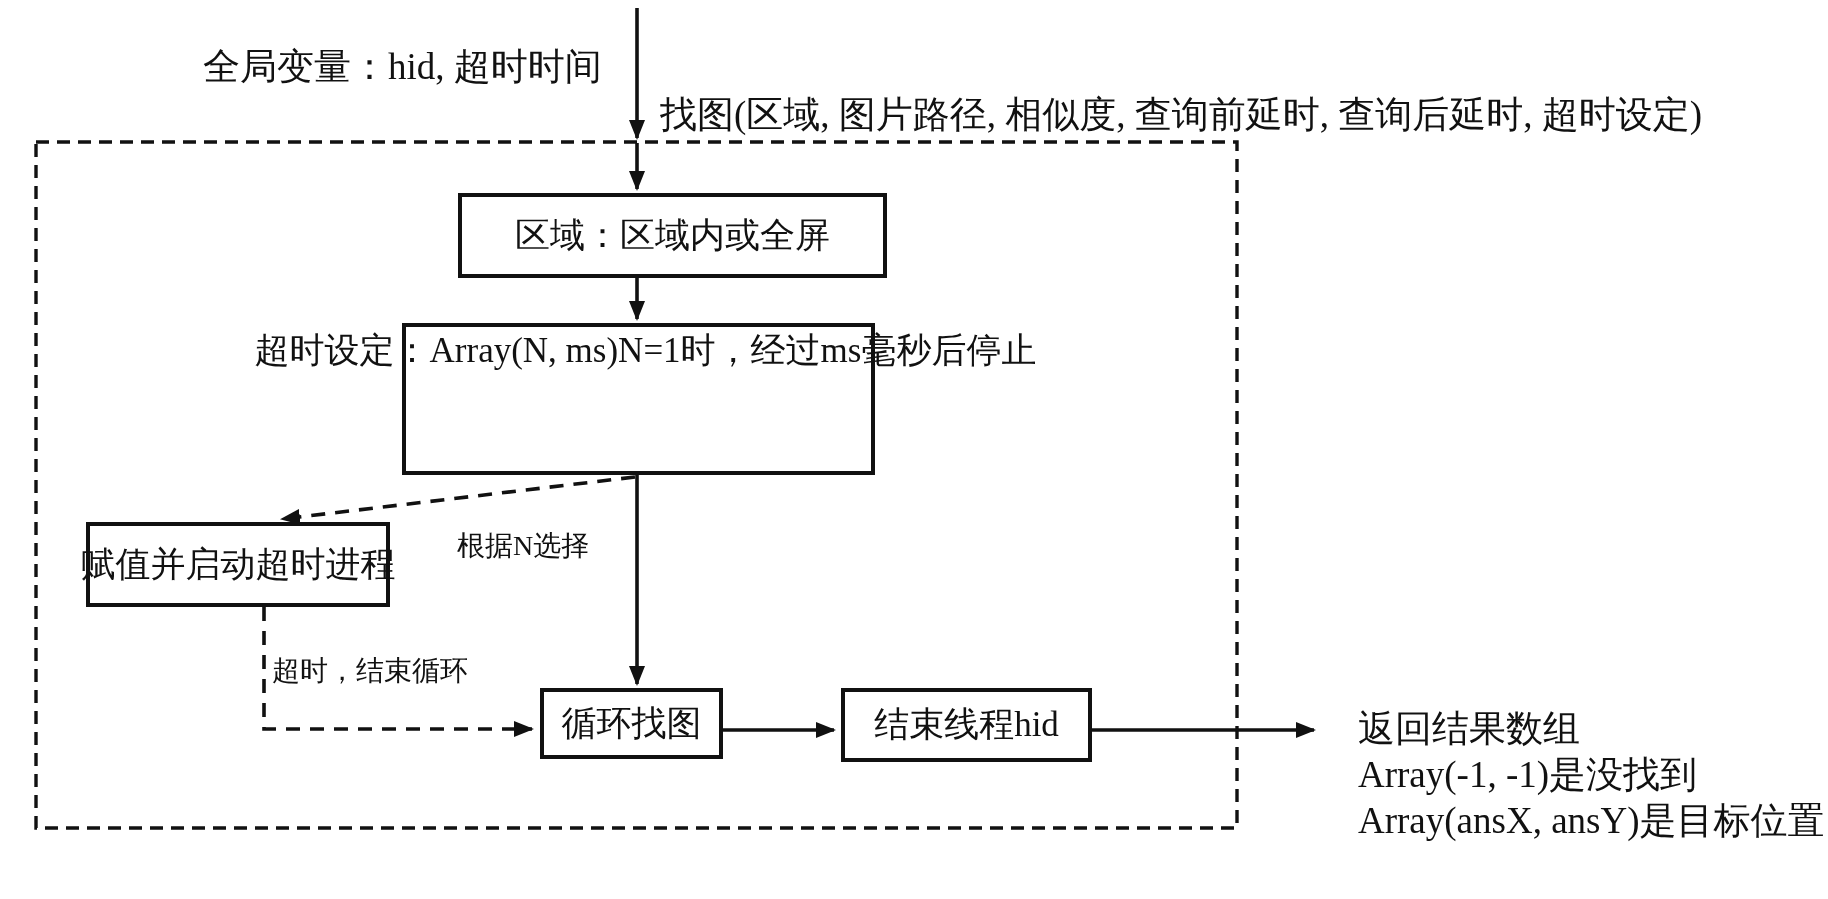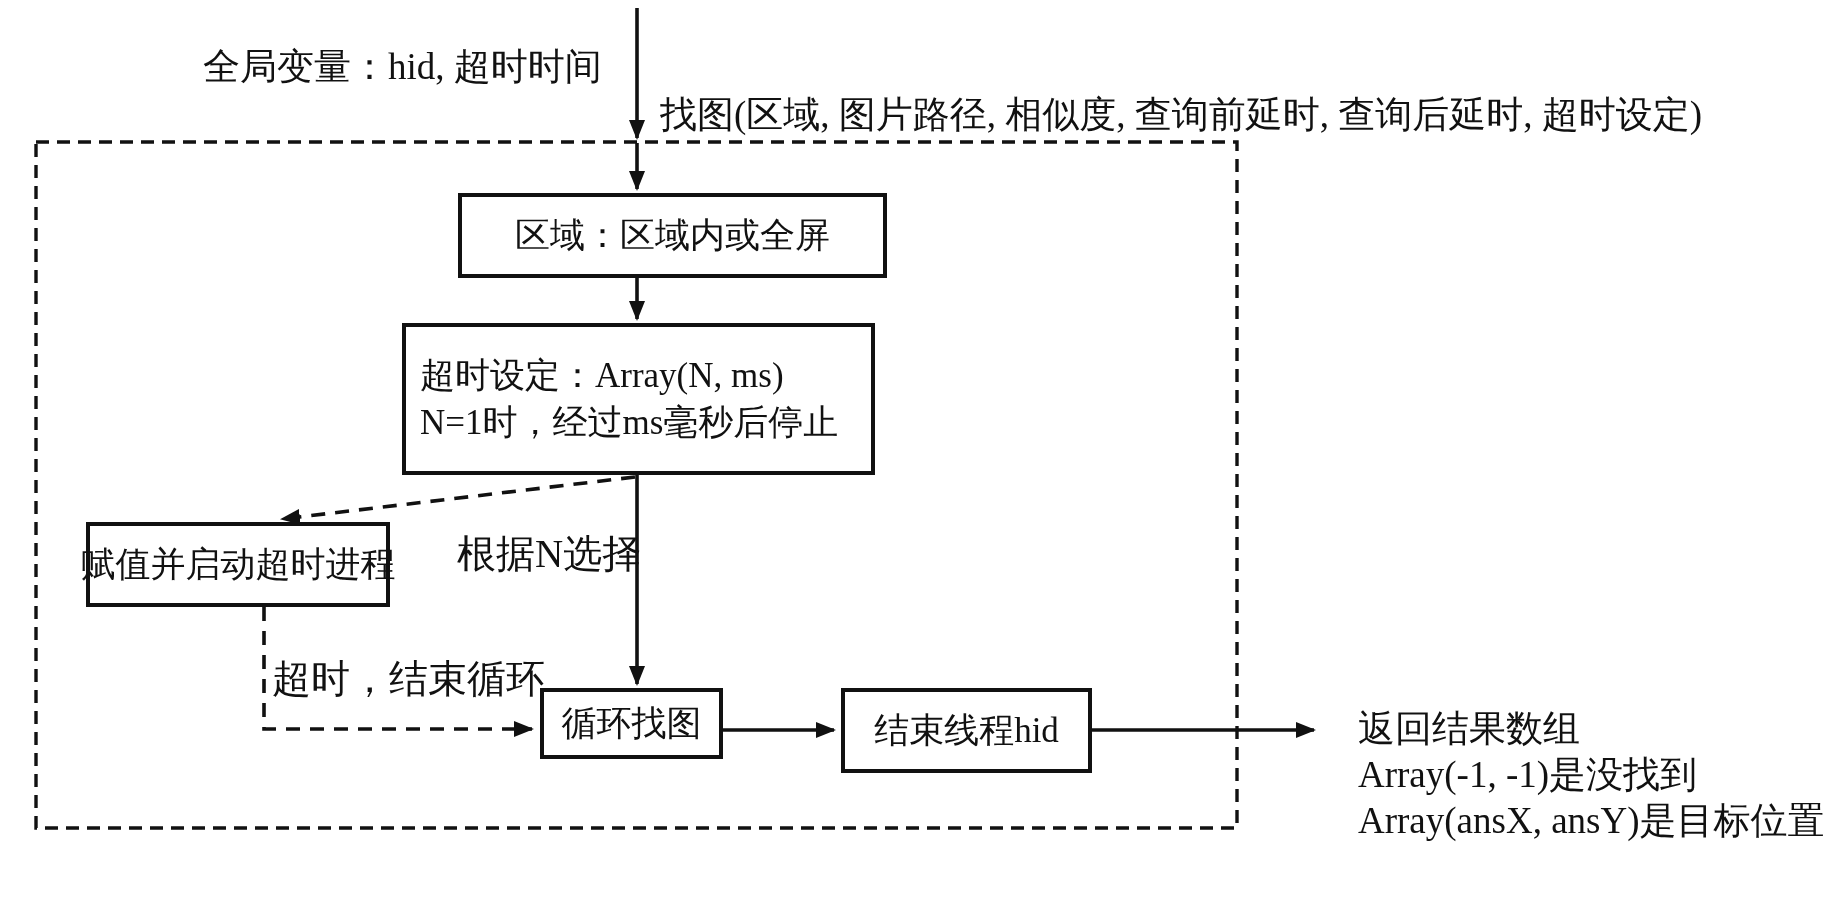--- a/index.html
+++ b/index.html
@@ -23,29 +23,29 @@
     border: 4px solid #111111;
     background: #ffffff;
     display: flex;
     align-items: center;
     justify-content: center;
     font-size: 35px;
     line-height: 1.3;
     white-space: nowrap;
   }
   .node.multiline {
-    flex-direction: column;
+    flex-direction: row;
     align-items: flex-start;
     justify-content: center;
     padding-left: 14px;
   }
   .node.multiline span { display: block; line-height: 47px; }
   .flabel {
     position: absolute;
-    font-size: 39px;
+    font-size: 28px;
     white-space: nowrap;
   }
   .toplabel {
     position: absolute;
     font-size: 37px;
     white-space: nowrap;
   }
   .result {
     position: absolute;
     left: 1358px;
@@ -100,21 +100,21 @@
   </div>
 
   <div class="node" style="left:86px; top:522px; width:304px; height:85px;">
     <span>赋值并启动超时进程</span>
   </div>
 
   <div class="node" style="left:540px; top:688px; width:183px; height:71px;">
     <span>循环找图</span>
   </div>
 
-  <div class="node" style="left:841px; top:688px; width:251px; height:85px;">
+  <div class="node" style="left:841px; top:688px; width:251px; height:74px;">
     <span>结束线程hid</span>
   </div>
 
   <div class="flabel" style="left:457px; top:527px;">根据N选择</div>
   <div class="flabel" style="left:272px; top:652px;">超时，结束循环</div>
 
   <div class="result">
     <span>返回结果数组</span>
     <span>Array(-1, -1)是没找到</span>
     <span>Array(ansX, ansY)是目标位置</span>

